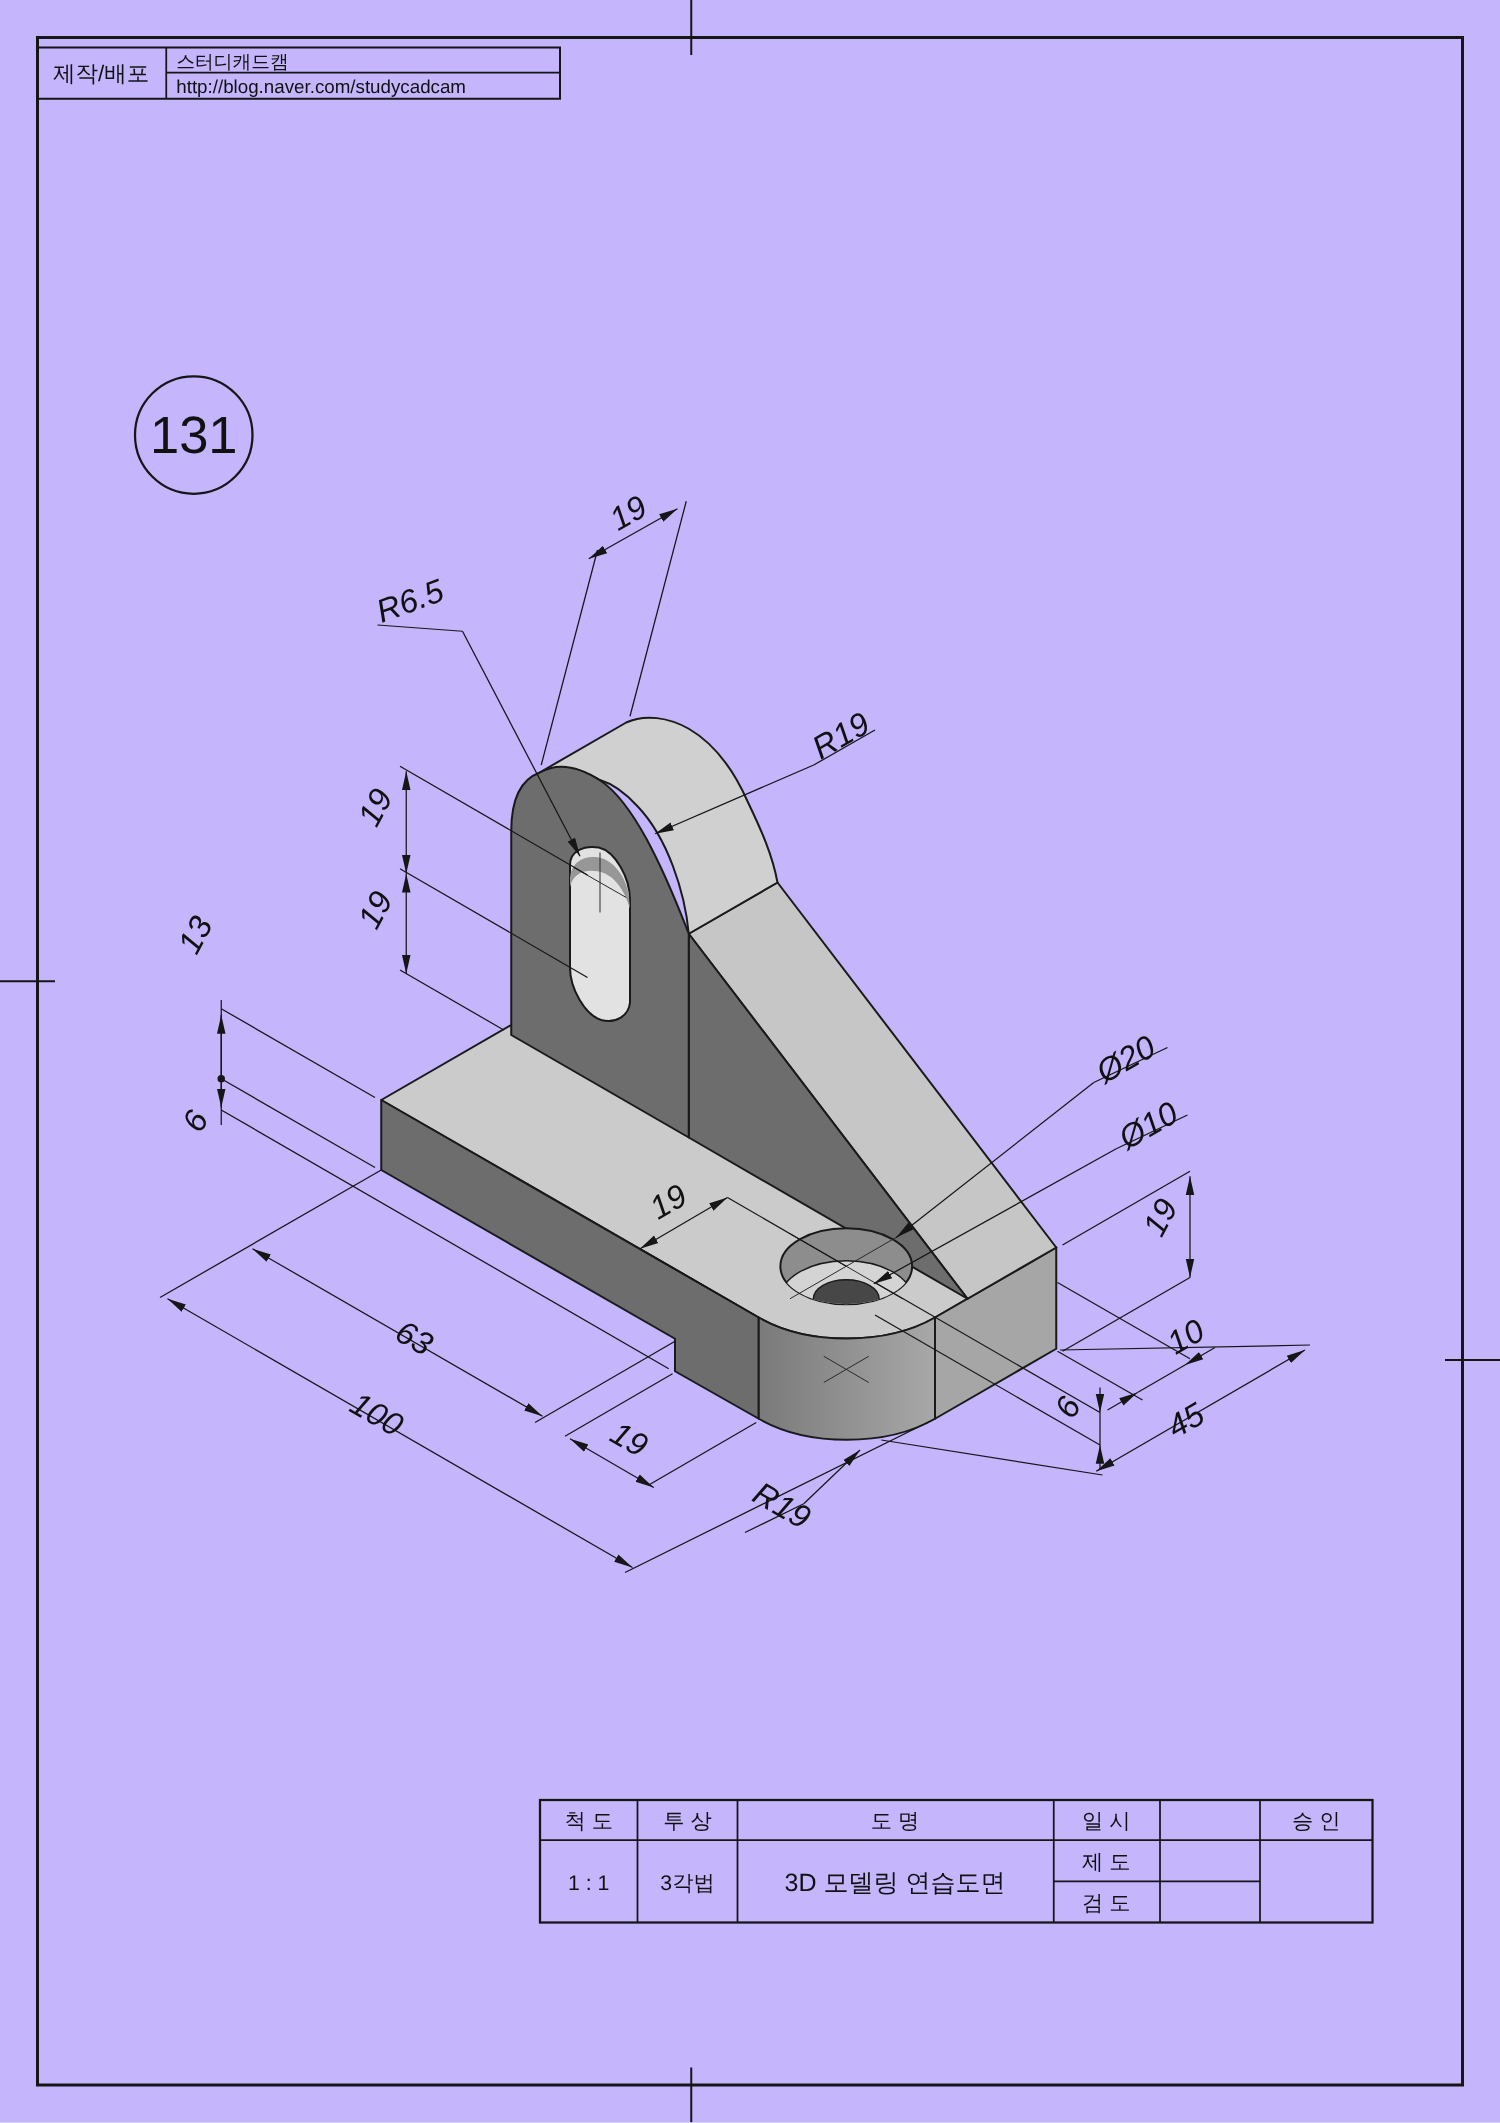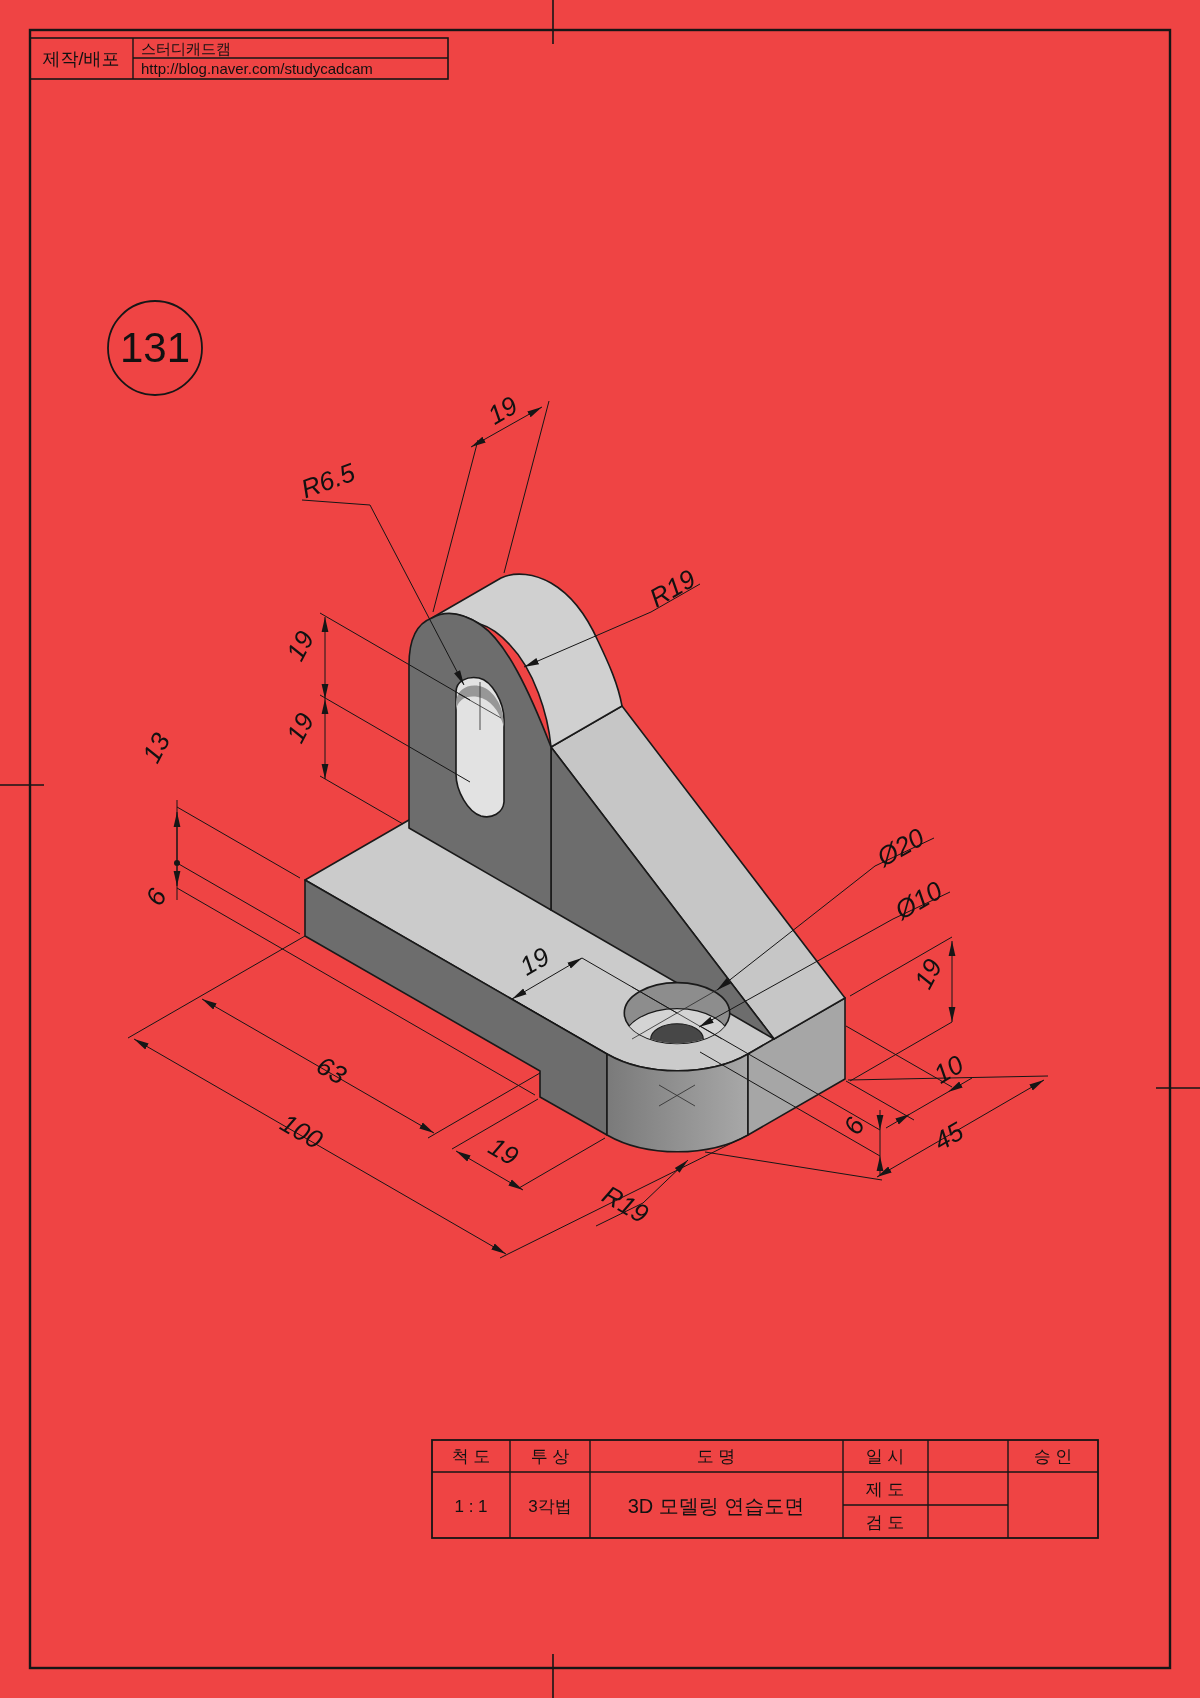--- a/index.html
+++ b/index.html
@@ -1,16 +1,16 @@
 <!DOCTYPE html>
 <html><head>
 <meta charset="utf-8">
 <style>
   html,body{margin:0;padding:0;background:#e8e8e8;}
-  .sheet{width:1200px;height:1698px;background:#ef4444;margin:0 auto;position:relative;}
+  .sheet{width:1200px;height:1698px;background:#c4b5fd;margin:0 auto;position:relative;}
   svg{display:block;}
   .face{stroke:#1a1a1a;stroke-width:1.6;stroke-linejoin:round;}
   .dim,.ext{stroke:#161616;stroke-width:1;fill:none;}
   .thin{stroke:#2a2a2a;stroke-width:0.8;fill:none;}
   .frame{stroke:#161616;fill:none;}
   .dim-text{font:italic 26px "Liberation Sans",sans-serif;fill:#111;text-anchor:middle;}
   .ko{font:17px "Liberation Sans",sans-serif;fill:#111;text-anchor:middle;}
   .ko-big{font:20px "Liberation Sans",sans-serif;fill:#111;text-anchor:middle;}
   .hdr{font:15px "Liberation Sans",sans-serif;fill:#111;}
   .hdr-label{font:18px "Liberation Sans",sans-serif;fill:#111;text-anchor:middle;}

